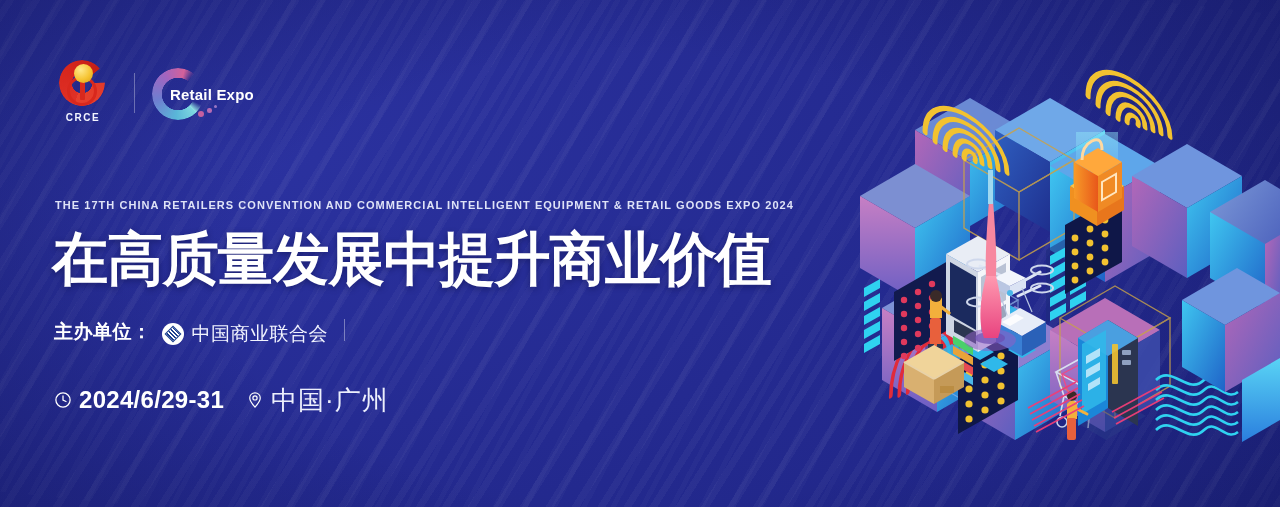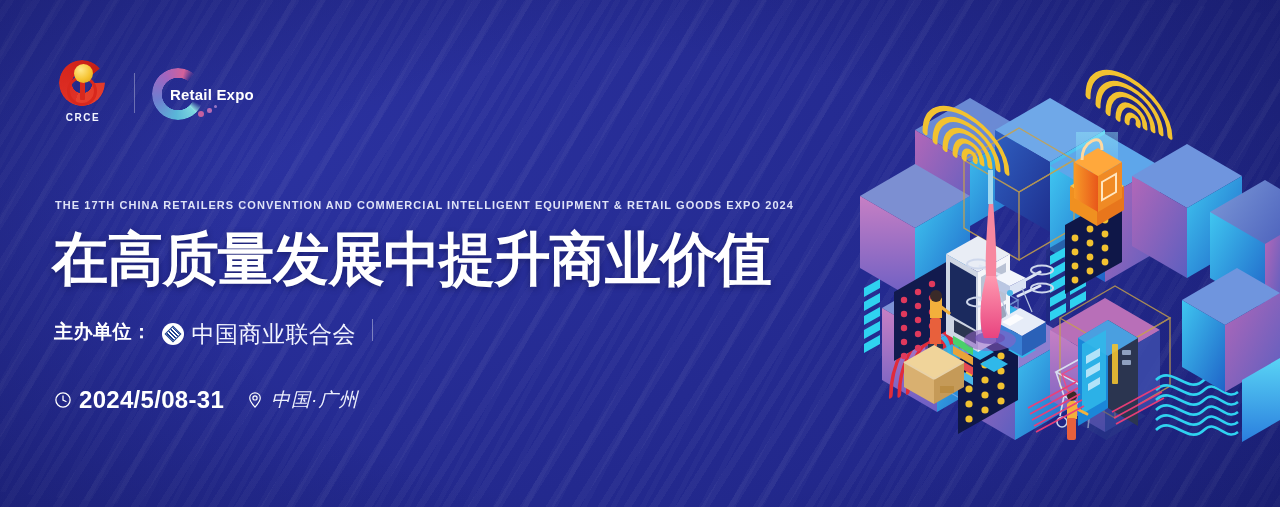--- a/index.html
+++ b/index.html
@@ -95,21 +95,21 @@
     position:absolute;left:0px;top:224px;
     font-size:58px;font-weight:bold;color:#ffffff;
     letter-spacing:-1px;white-space:nowrap;line-height:1.2;
     transform:scaleX(0.97);transform-origin:left center;
     text-shadow:0 2px 6px rgba(8,10,60,0.45);
   }
 
   .org{position:absolute;left:2px;top:319px;display:flex;height:30px;white-space:nowrap;}
   .org-label{font-size:19px;font-weight:bold;color:#ffffff;letter-spacing:0.5px;}
   .org-item{display:flex;align-items:center;}
-  .org-name{font-size:23px;color:#f2f4ff;letter-spacing:0.5px;}
+  .org-name{font-size:19px;color:#f2f4ff;letter-spacing:0.5px;}
   .ccagm{
     width:22px;height:22px;border-radius:50%;background:#ffffff;margin:0 8px 0 10px;
     display:flex;align-items:center;justify-content:center;flex:none;
   }
   .ccagm i{
     display:block;width:12px;height:12px;transform:rotate(45deg);
     background:repeating-linear-gradient(0deg,#1c3f8f 0 1.5px,#ffffff 1.5px 3px);
     border:1px solid #1c3f8f;box-sizing:border-box;
   }
   .org-sep{width:1px;height:22px;background:rgba(255,255,255,0.38);margin:0 16px;}
@@ -129,21 +129,21 @@
     background:
       linear-gradient(to bottom right, transparent 46%, #f08a33 46.5%, #f08a33 53%, transparent 53.5%),
       linear-gradient(to bottom left, transparent 46%, #f08a33 46.5%, #f08a33 53%, transparent 53.5%);
   }
   .hwlogo .bar{width:20px;height:3px;background:#c2401a;margin-top:1px;}
 
   .meta{position:absolute;left:2px;top:387px;display:flex;align-items:center;height:26px;white-space:nowrap;}
   .ico{width:18px;height:18px;flex:none;margin-right:7px;}
   .meta-date{font-size:24px;font-weight:bold;color:#ffffff;letter-spacing:0.3px;}
   .meta-gap{width:22px;}
-  .meta-loc{font-size:19px;color:#eceffc;letter-spacing:1px;font-style:italic;}
+  .meta-loc{font-size:26px;color:#eceffc;letter-spacing:1px;}
 
   
   .art{position:absolute;right:0;top:0;width:420px;height:507px;}
   .art svg{display:block;width:420px;height:507px;}
 </style>
 </head>
 <body>
 
 <div id="banner">
 
@@ -624,21 +624,21 @@
 
       <span class="org-sep"></span>
 
     </div>
 
     <div class="meta">
       <svg class="ico" viewBox="0 0 24 24">
         <circle cx="12" cy="12" r="9.5" fill="none" stroke="#ffffff" stroke-width="1.7"></circle>
         <path d="M12 6.5 V12 L16 14" fill="none" stroke="#ffffff" stroke-width="1.7" stroke-linecap="round"></path>
       </svg>
-      <span class="meta-date">2024/5/08-31</span>
+      <span class="meta-date">2024/6/29-31</span>
       <span class="meta-gap"></span>
       <svg class="ico" viewBox="0 0 24 24">
         <path d="M12 2.5 C7.9 2.5 5 5.6 5 9.3 C5 13.6 12 21.5 12 21.5 C12 21.5 19 13.6 19 9.3 C19 5.6 16.1 2.5 12 2.5 Z" fill="none" stroke="#ffffff" stroke-width="1.6"></path>
         <circle cx="12" cy="9.2" r="2.8" fill="none" stroke="#ffffff" stroke-width="1.6"></circle>
       </svg>
       <span class="meta-loc">中国·广州</span>
     </div>
 
   </div>
 </div>

